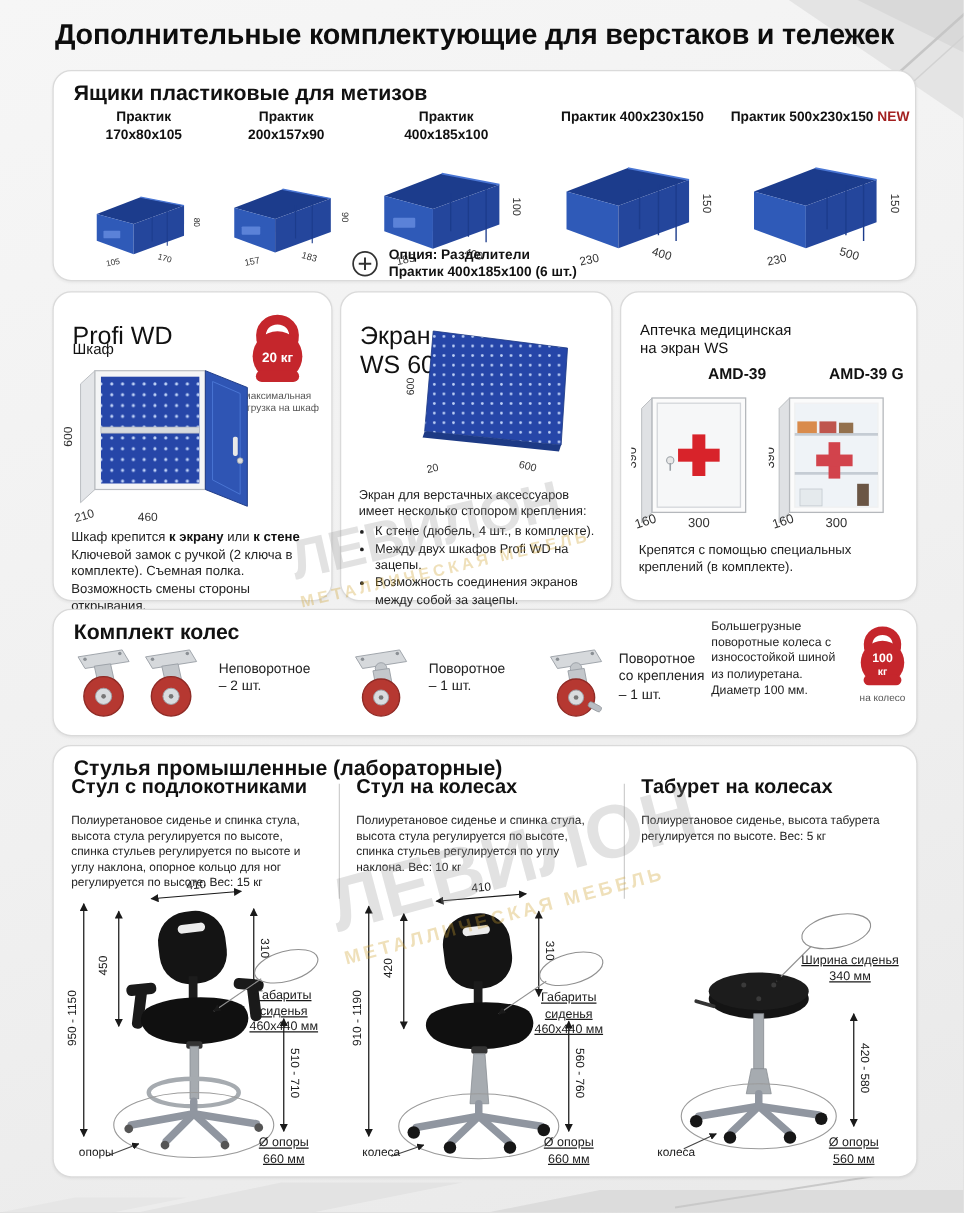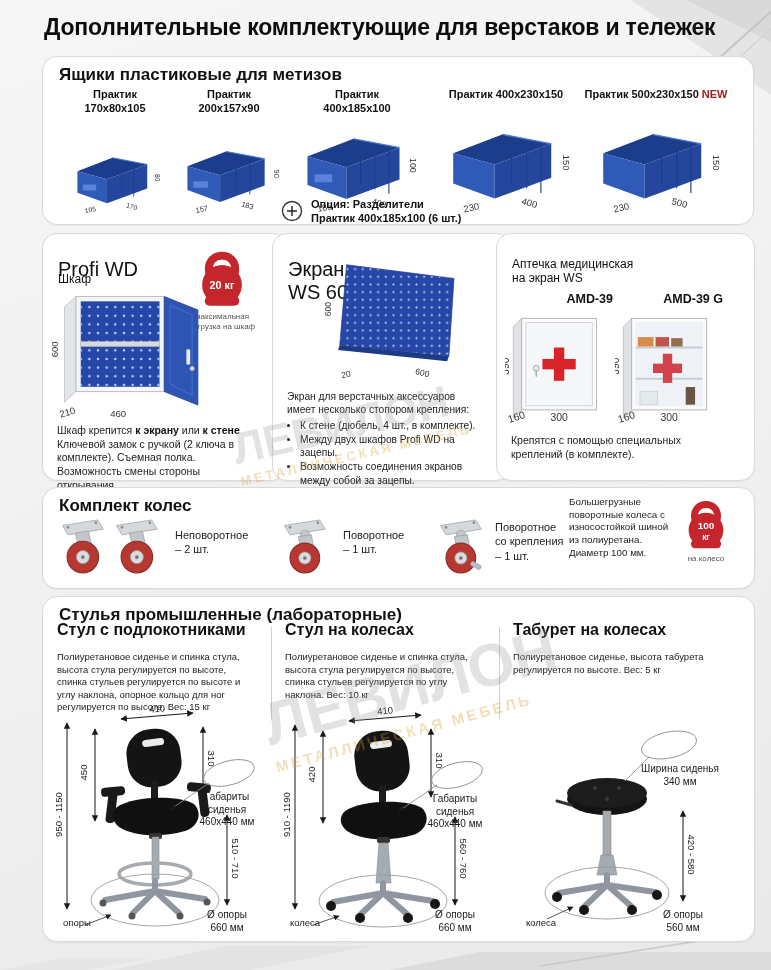--- a/index.html
+++ b/index.html
@@ -2,21 +2,21 @@
 <html lang="ru"><head>
 <meta charset="utf-8">
 <style>
   html,body { margin:0; padding:0; background:#dcdcdc; }
   .page {
     position:relative; width:771px; height:970px; overflow:hidden;
     background:linear-gradient(160deg,#f6f6f6 0%,#f0f0f0 55%,#e9e9e9 100%);
     font-family:"Liberation Sans", sans-serif; color:#111;
   }
   .page-title { position:absolute; left:44px; top:14px; font-size:23px; font-weight:bold; letter-spacing:-0.2px; color:#0d0d0d; }
-  .panel { position:absolute; background:#fff; border:1px solid #dadada; border-radius:15px; box-shadow:0 1px 2px rgba(0,0,0,.05);padding-left:21px; }
+  .panel { position:absolute; background:#fff; border:1px solid #dadada; border-radius:15px; box-shadow:0 1px 2px rgba(0,0,0,.05); }
   .ph { position:absolute; left:16px; top:8px; font-size:17px; font-weight:bold; }
 
   
   .bin { position:absolute; top:30px; height:128px; display:flex; flex-direction:column; align-items:center; }
   .bin-lbl { font-size:11px; font-weight:bold; text-align:center; line-height:1.3; }
   .bin svg { margin-top:auto; }
   .badge { color:#a32020; font-weight:bold; }
   text.dim { font-size:10px; fill:#333; font-family:"Liberation Sans",sans-serif; }
   .option { position:absolute; left:238px; top:140px; display:flex; align-items:center; gap:8px; }
   .option-txt { font-size:11px; font-weight:bold; line-height:1.3; }
@@ -38,21 +38,21 @@
 
   
   .col-title { position:absolute; top:24px; font-size:16px; font-weight:bold; }
   .col-desc  { position:absolute; top:54px; width:198px; font-size:9.5px; line-height:1.32; color:#222; }
   .vsep { position:absolute; top:30px; width:1px; height:92px; background:#cfcfcf; }
   .fig { position:absolute; width:212px; height:232px; }
   .fig svg { position:absolute; left:0; top:0; }
   .dimspan { position:absolute; font-size:9.5px; color:#1a1a1a; white-space:nowrap; text-align:center; }
   .rotm90 { transform:rotate(-90deg); }
   .rot90  { transform:rotate(90deg); }
-  .note { position:absolute; font-size:10px; line-height:1.25; color:#1a1a1a; text-align:center; }
+  .note { position:absolute; font-size:10px; line-height:1.25; color:#1a1a1a; text-align:center;text-decoration:underline; }
 
   
   .wm { position:absolute; pointer-events:none; font-weight:bold; white-space:nowrap; }
   .wm-main { color:rgba(150,150,150,.28); }
   .wm-sub  { color:rgba(205,160,45,.33); letter-spacing:3px; font-size:13px; }
 
   .deco { position:absolute; pointer-events:none; }
 </style>
 </head>
 <body>

